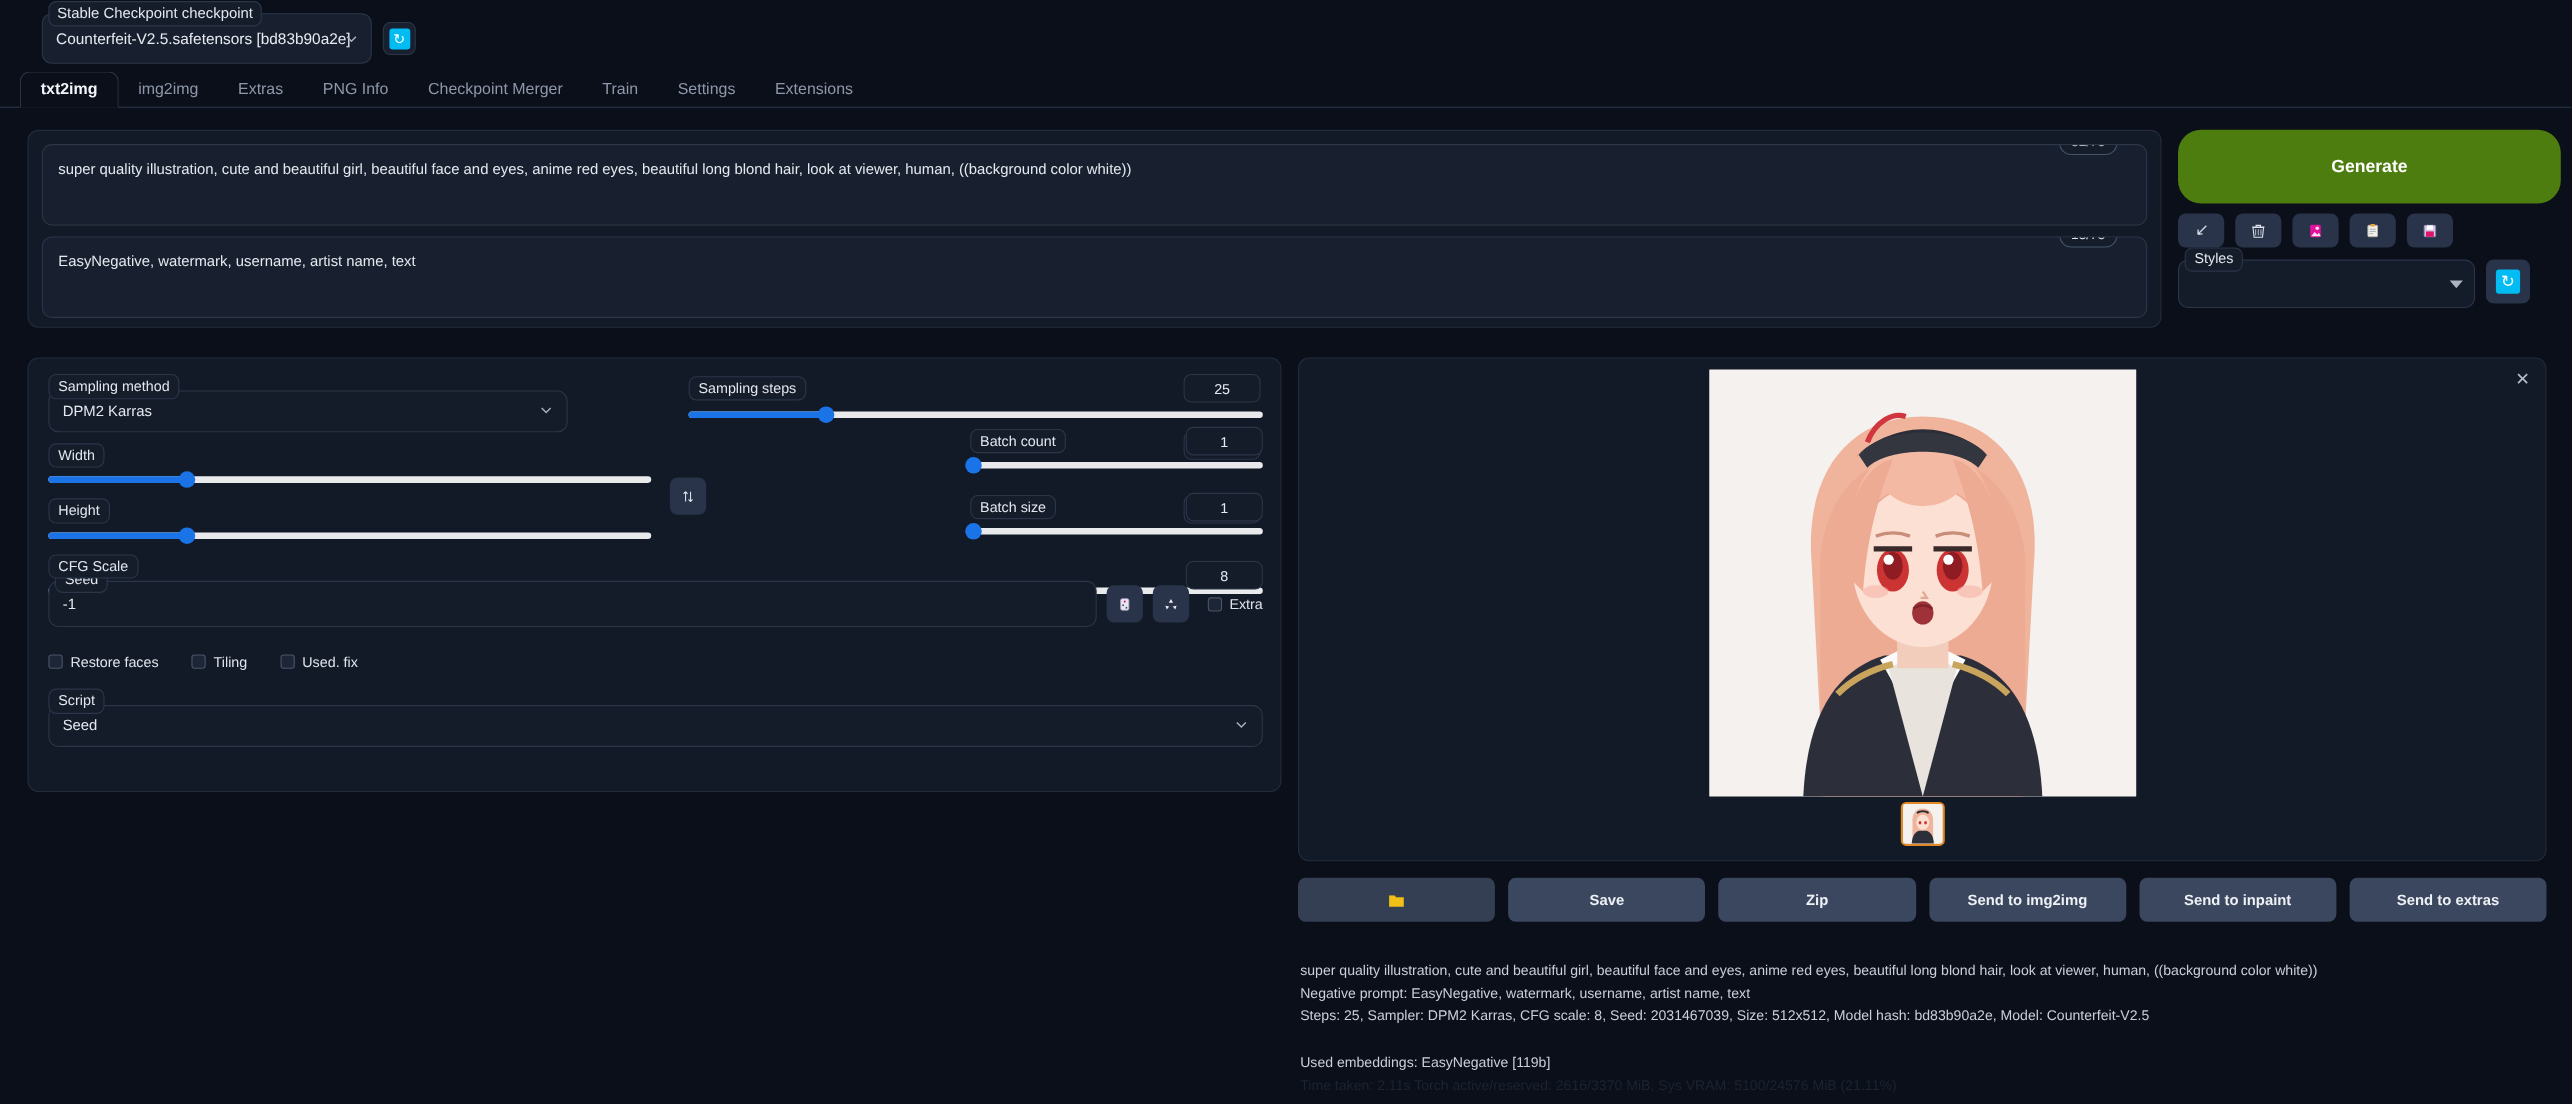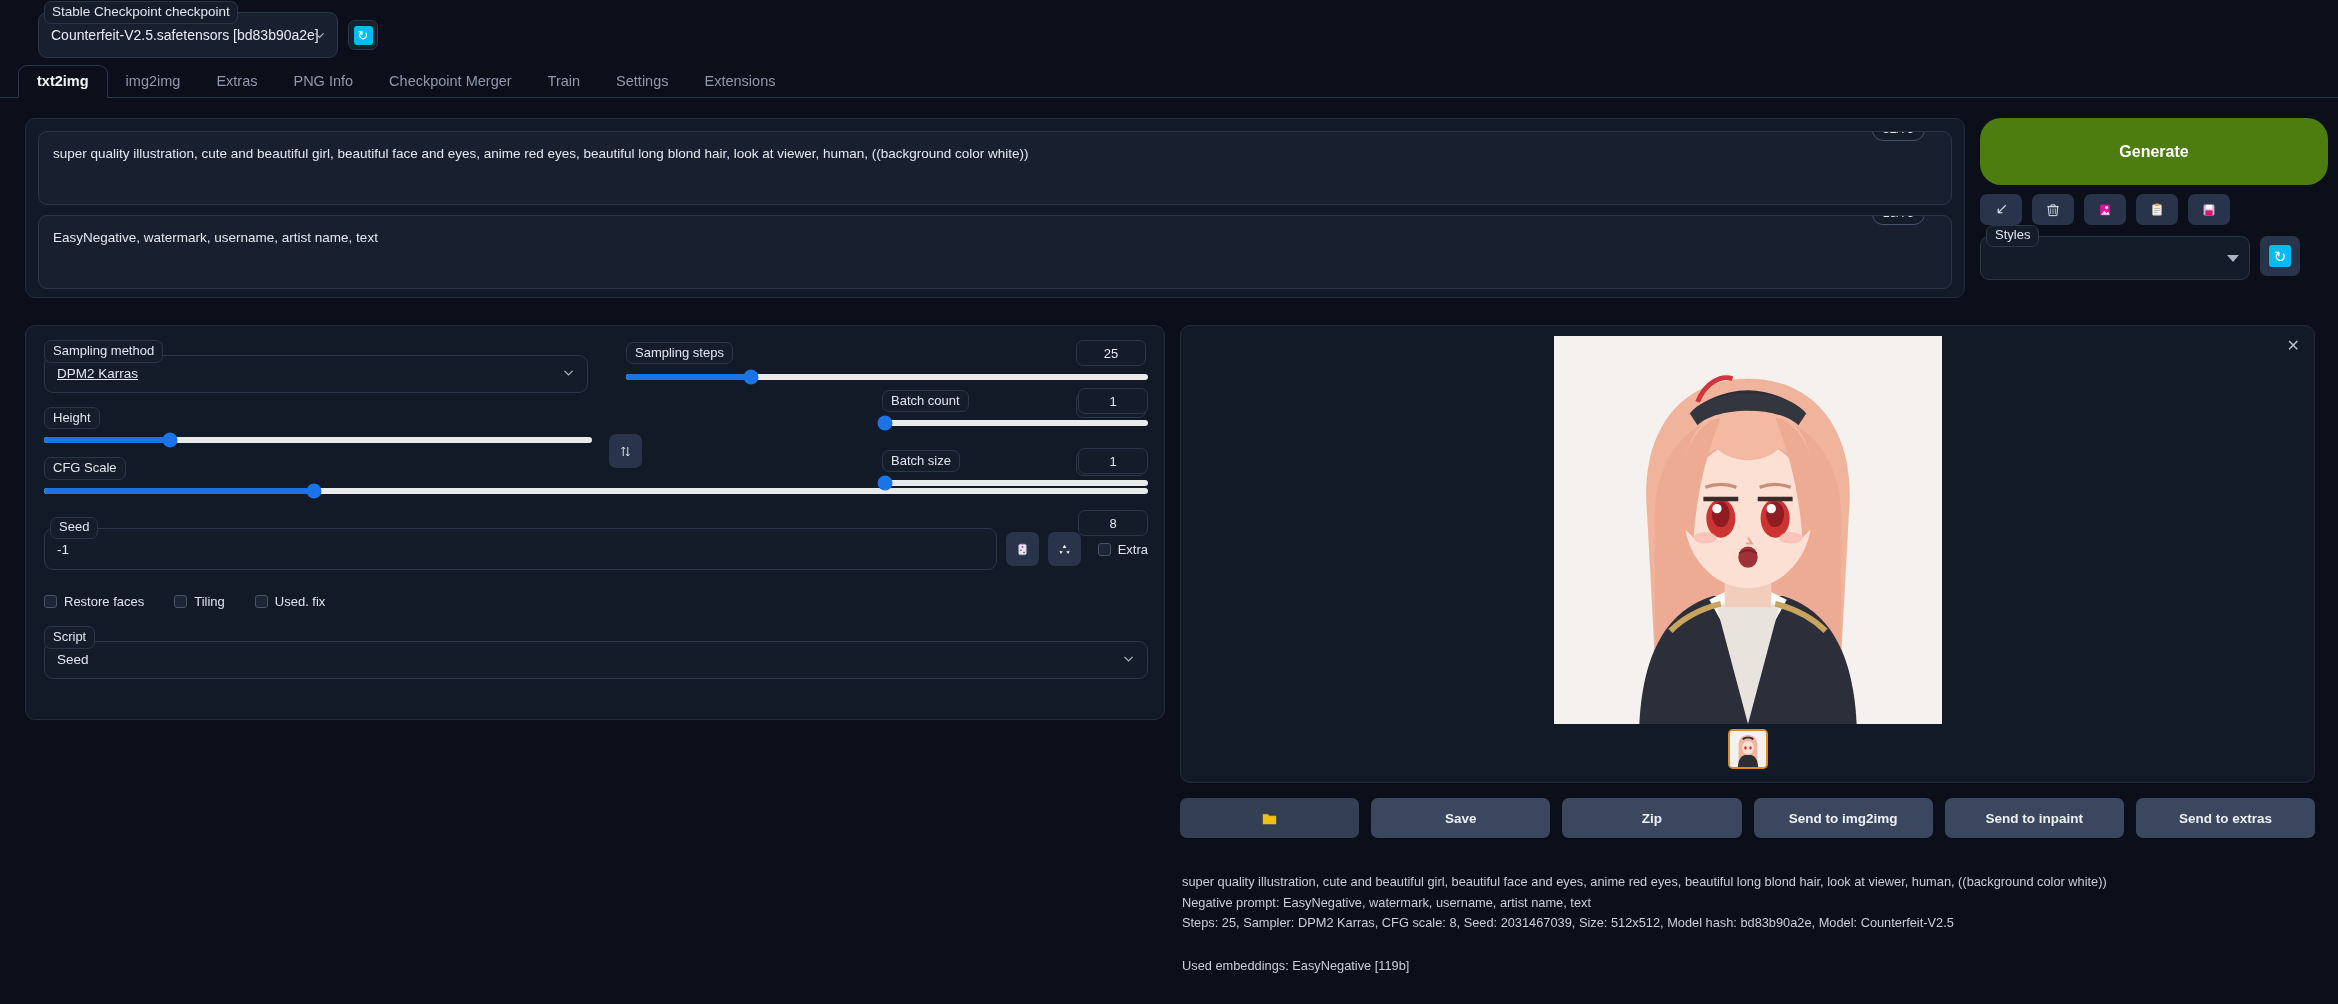--- a/index.html
+++ b/index.html
@@ -194,28 +194,28 @@
     background: #151d2b;
     border: 1px solid #2b3649;
     border-radius: 7px;
     padding: 2px 8px 3px 8px;
     font-size: 13px; color: #e2e6ee;
     line-height: 1.2;
     position: relative; z-index: 3;
   }
   .select-box {
     position: relative;
-    width: 544px; height: 38px;
+    width: 472px; height: 38px;
     margin-top: -8px;
     background: #141b29;
     border: 1px solid #2b3649;
     border-radius: 9px;
     display: flex; align-items: center;
     padding: 0 30px 0 12px;
-    font-size: 13.5px; color: #e4e8ef; text-decoration: underline;
+    font-size: 13.5px; color: #e4e8ef;
   }
   .select-caret {
     position: absolute; right: 12px; top: 50%; transform: translateY(-50%);
   }
   .num-box {
     width: 70px; height: 26px;
     background: #141b29;
     border: 1px solid #2b3649;
     border-radius: 7px;
     display: flex; align-items: center; justify-content: center;
@@ -473,20 +473,27 @@
       <div class="select-box">
         <span>DPM2 Karras</span>
         <span class="select-caret">
           <svg width="13" height="13" viewBox="0 0 16 16">
               <path d="M3 6l5 5 5-5" fill="none" stroke="#aab3c2" stroke-width="1.6"></path>
             </svg>
         </span>
       </div>
     </div>
 
+    <div style="margin-top:10px">
+      <span class="fld-label">Width</span>
+      <div class="slider" style="margin-top:8px; width:548px">
+        <div class="fill" id="w-fill" style="width: 23%;"></div>
+          <div class="knob" id="w-knob" style="left: 23%;"></div>
+      </div>
+    </div>
 
     <div style="margin-top:14px">
       <span class="fld-label">Height</span>
       <div class="slider" style="margin-top:8px; width:548px">
         <div class="fill" id="h-fill" style="width: 23%;"></div>
           <div class="knob" id="h-knob" style="left: 23%;"></div>
       </div>
     </div>
 
     <div style="margin-top:14px">
@@ -677,13 +684,14 @@
   <div class="act-btn">Send to inpaint</div>
   <div class="act-btn">Send to extras</div>
 </div>
 
 <div class="geninfo">
   <div>super quality illustration, cute and beautiful girl, beautiful face and eyes, anime red eyes, beautiful long blond hair, look at viewer, human, ((background color white))</div>
   <div>Negative prompt: EasyNegative, watermark, username, artist name, text</div>
   <div>Steps: 25, Sampler: DPM2 Karras, CFG scale: 8, Seed: 2031467039, Size: 512x512, Model hash: bd83b90a2e, Model: Counterfeit-V2.5</div>
   <div style="height:22px"></div>
   <div>Used embeddings: EasyNegative [119b]</div>
+  <div class="faint">Time taken: 2.11s Torch active/reserved: 2616/3370 MiB, Sys VRAM: 5100/24576 MiB (21.11%)</div>
 </div>
 
 </body></html>

